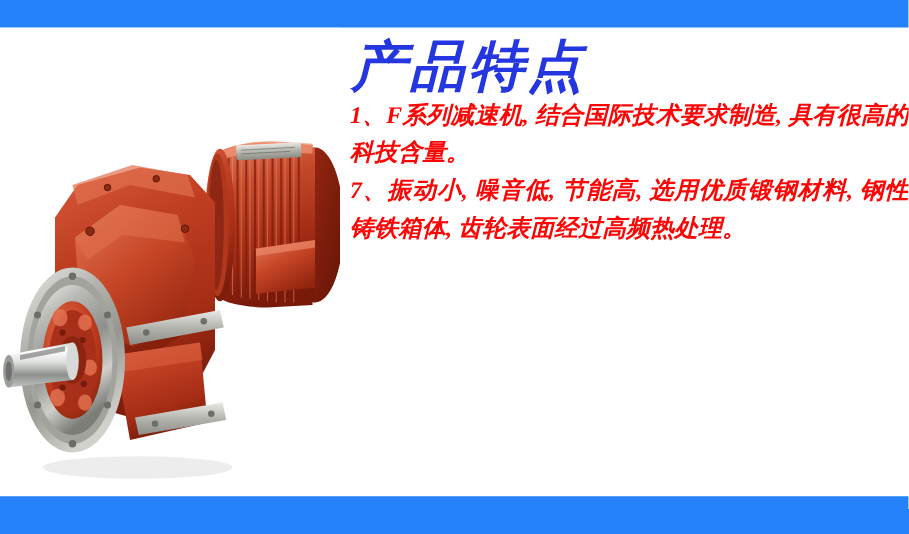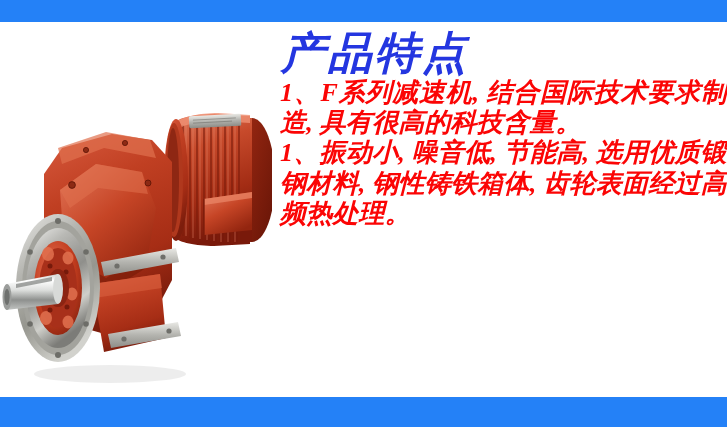--- a/index.html
+++ b/index.html
@@ -65,21 +65,21 @@
     left: 8px;
     top: 56px;
     width: 447px;
     margin: 0;
     padding: 0;
     list-style: none;
   }
   .feature-item {
     color: #fb0505;
     font-family: "Liberation Serif", "DejaVu Serif", serif;
-    font-size: 26px;
+    font-size: 19px;
     font-weight: bold;
     font-style: italic;
     line-height: 30.2px;
     letter-spacing: 0.2px;
     text-align: justify;
     text-justify: inter-ideograph;
     margin: 0;
     padding: 0;
   }
 </style>
@@ -279,20 +279,20 @@
       <ellipse cx="110" cy="352" rx="76" ry="9" fill="#000000" opacity="0.07"></ellipse>
     </svg>
   </div>
 
   <div id="content">
 
     <div id="page-title">产品特点</div>
 
     <ul id="feature-list">
       <li class="feature-item">1、F系列减速机, 结合国际技术要求制造, 具有很高的科技含量。</li>
-      <li class="feature-item">1、振动小, 噪音低, 节能高, 选用优质锻钢材料, 钢性铸铁箱体, 齿轮表面经过高频热处理。</li>
+      <li class="feature-item">7、振动小, 噪音低, 节能高, 选用优质锻钢材料, 钢性铸铁箱体, 齿轮表面经过高频热处理。</li>
     </ul>
 
   </div>
 
   <div class="bar" id="bar-bottom"></div>
 
 </div>
 
 </body></html>

